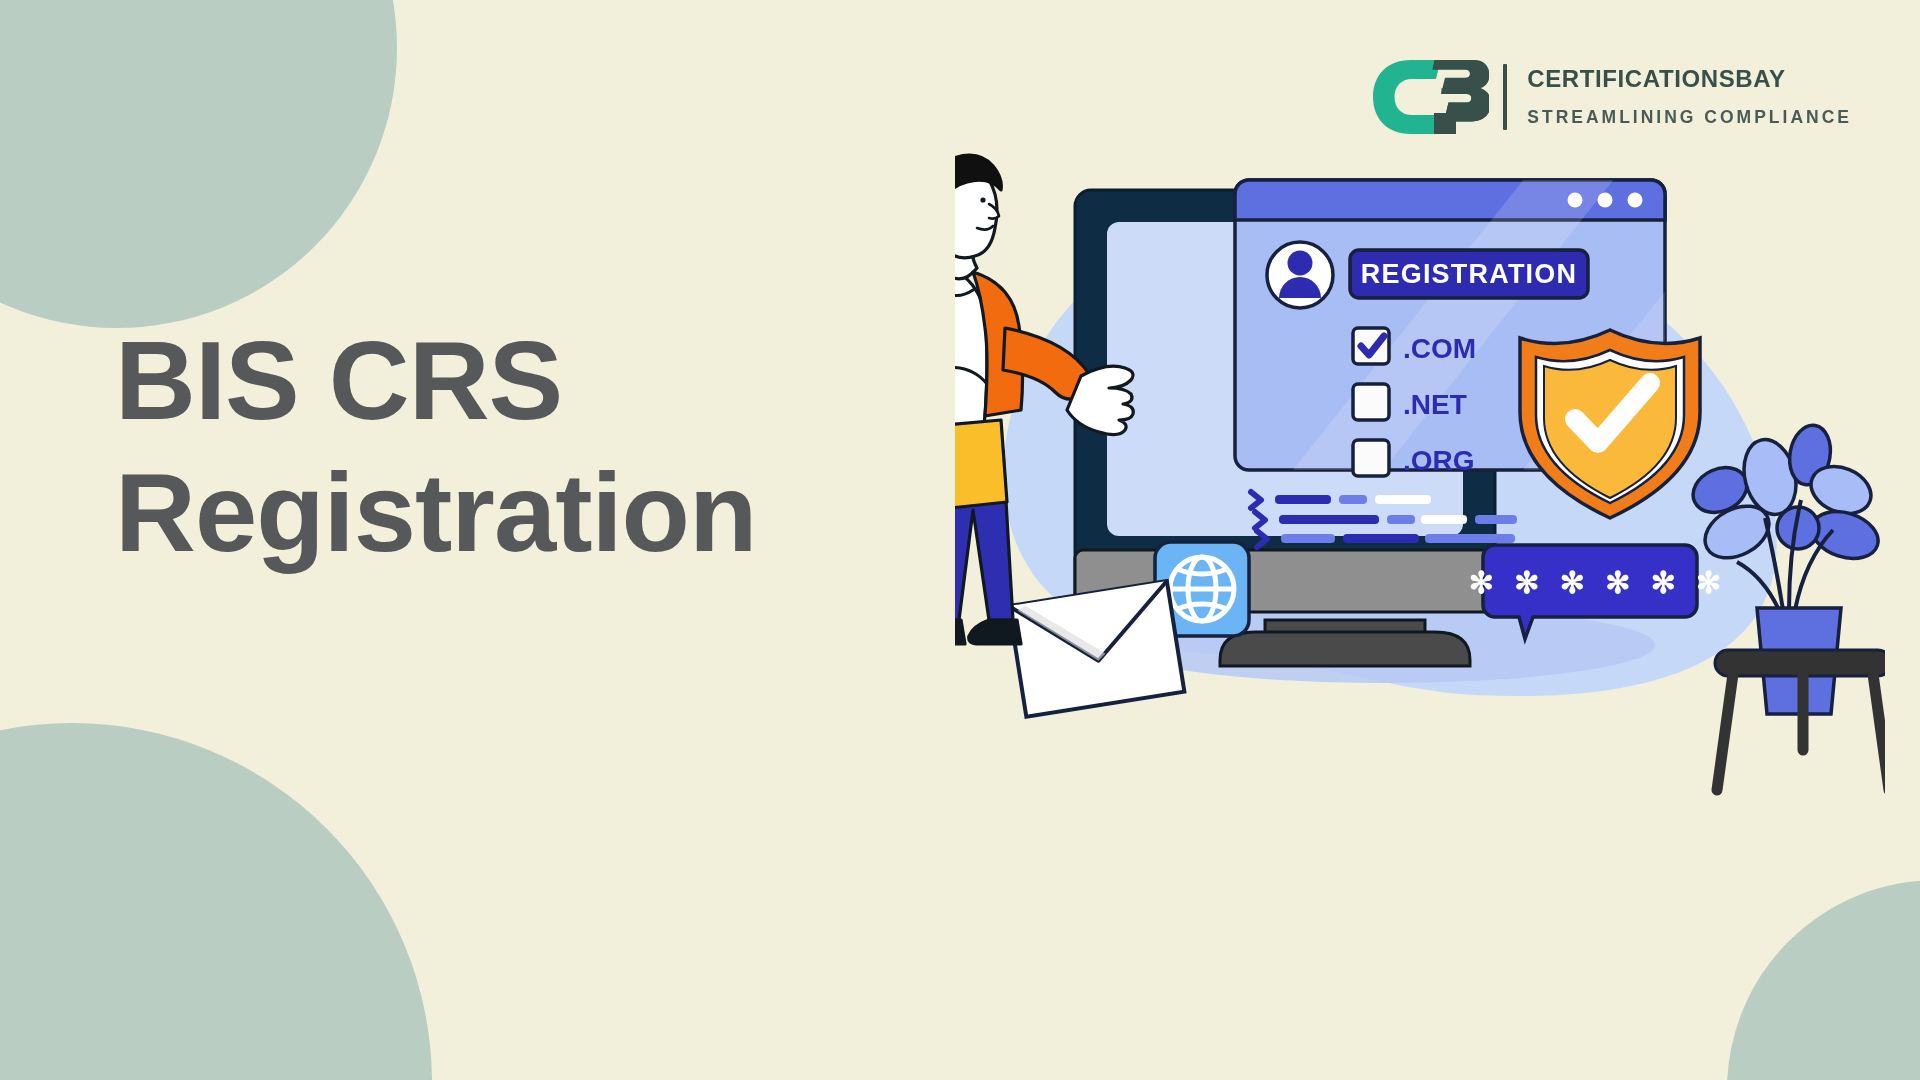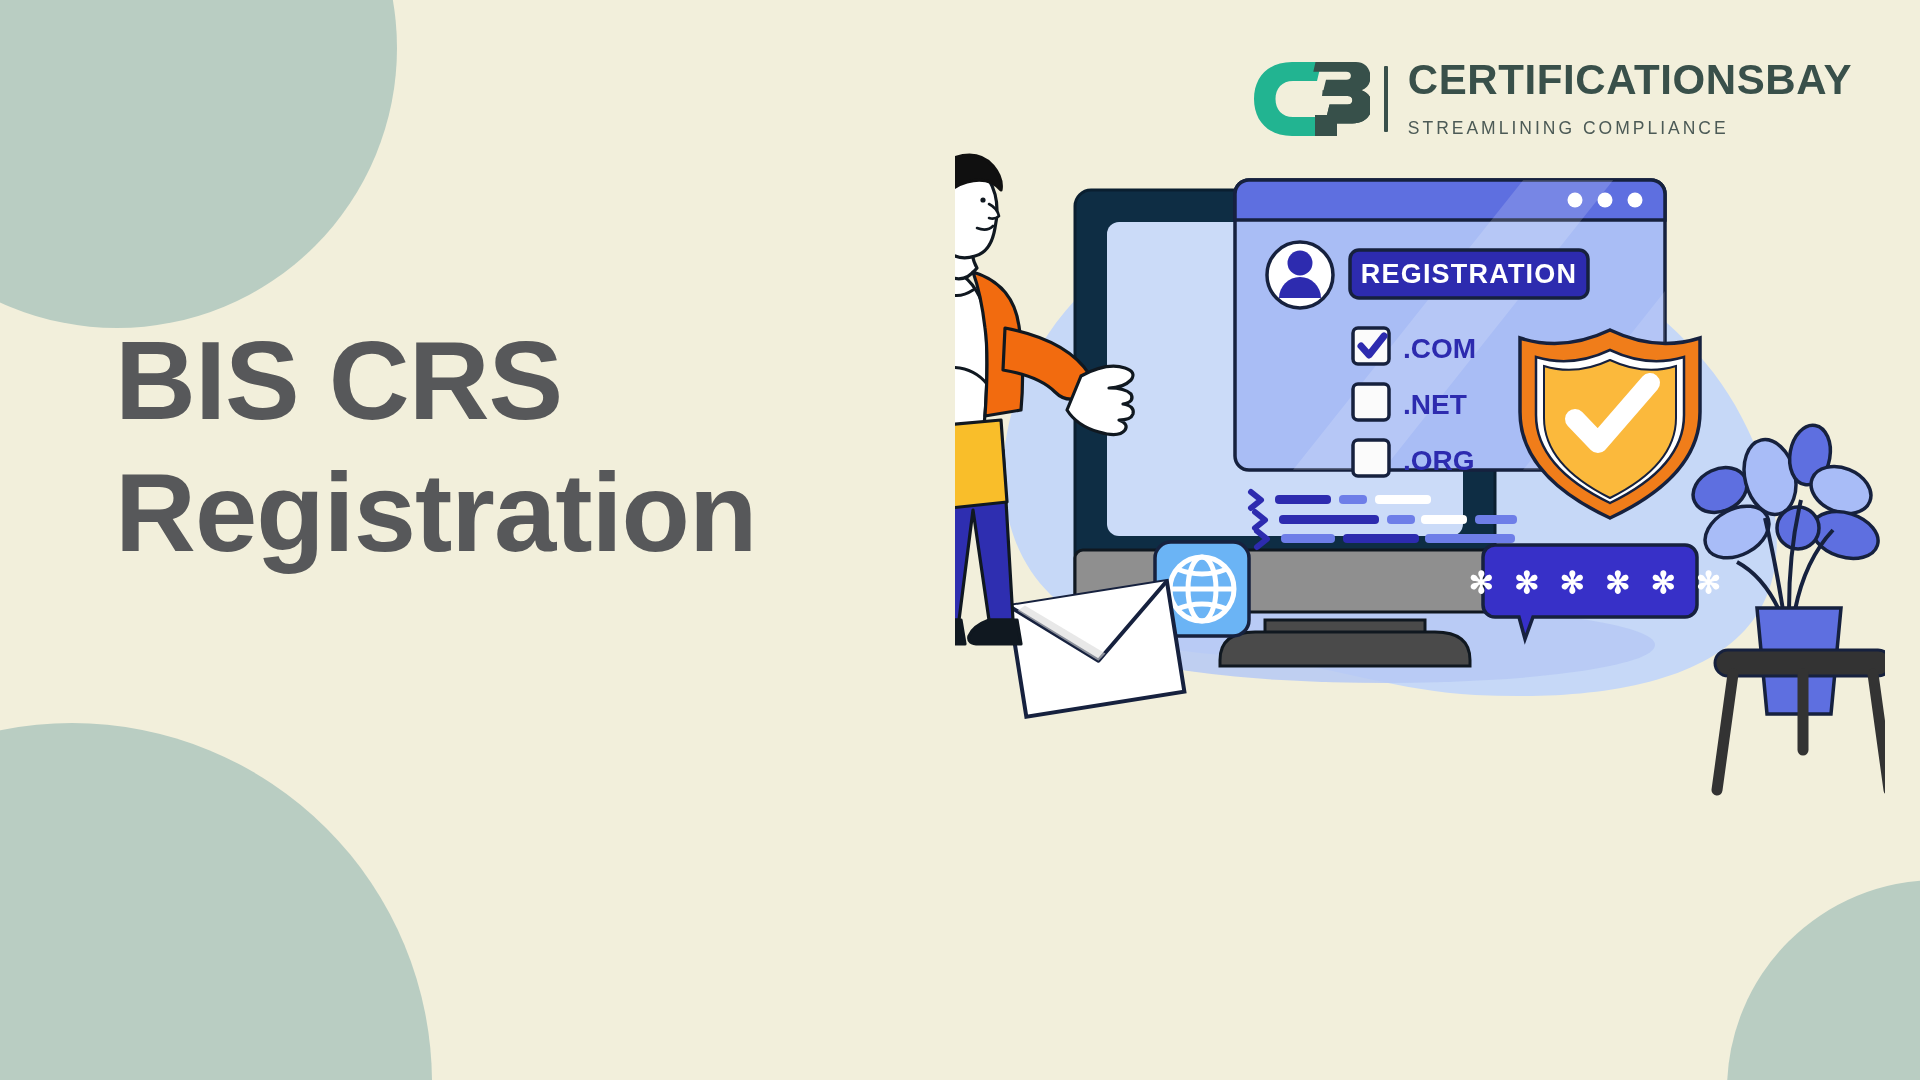--- a/index.html
+++ b/index.html
@@ -29,25 +29,25 @@
     letter-spacing:-1px;
   }
   #headline .hl-line { display:block; white-space:nowrap; }
 
   
   #logo { position:absolute; right:68px; top:58px; display:flex; align-items:center; gap:0px; }
   #logo-mark { width:116px; height:78px; flex:none; }
   #logo-divider { width:4px; height:66px; background:#39504A; margin:0 20px 0 14px; border-radius:1px; }
   #logo-text { display:flex; flex-direction:column; justify-content:center; }
   #logo-name {
-    font-size:42px; font-weight:700; color:#39504A;
+    font-size:24px; font-weight:700; color:#39504A;
     letter-spacing:0.6px; line-height:1.05;
   }
   #logo-tagline {
-    font-size:17.5px; font-weight:400; color:#4C5A56;
+    font-size:17.5px; font-weight:700; color:#4C5A56;
     letter-spacing:3.0px; line-height:1.3; margin-top:15px;
   }
 
   
   #illustration { position:absolute; left:955px; top:150px; width:930px; height:660px; }
   #illustration svg { display:block; width:100%; height:100%; }
 </style>
 </head>
 <body>
 

